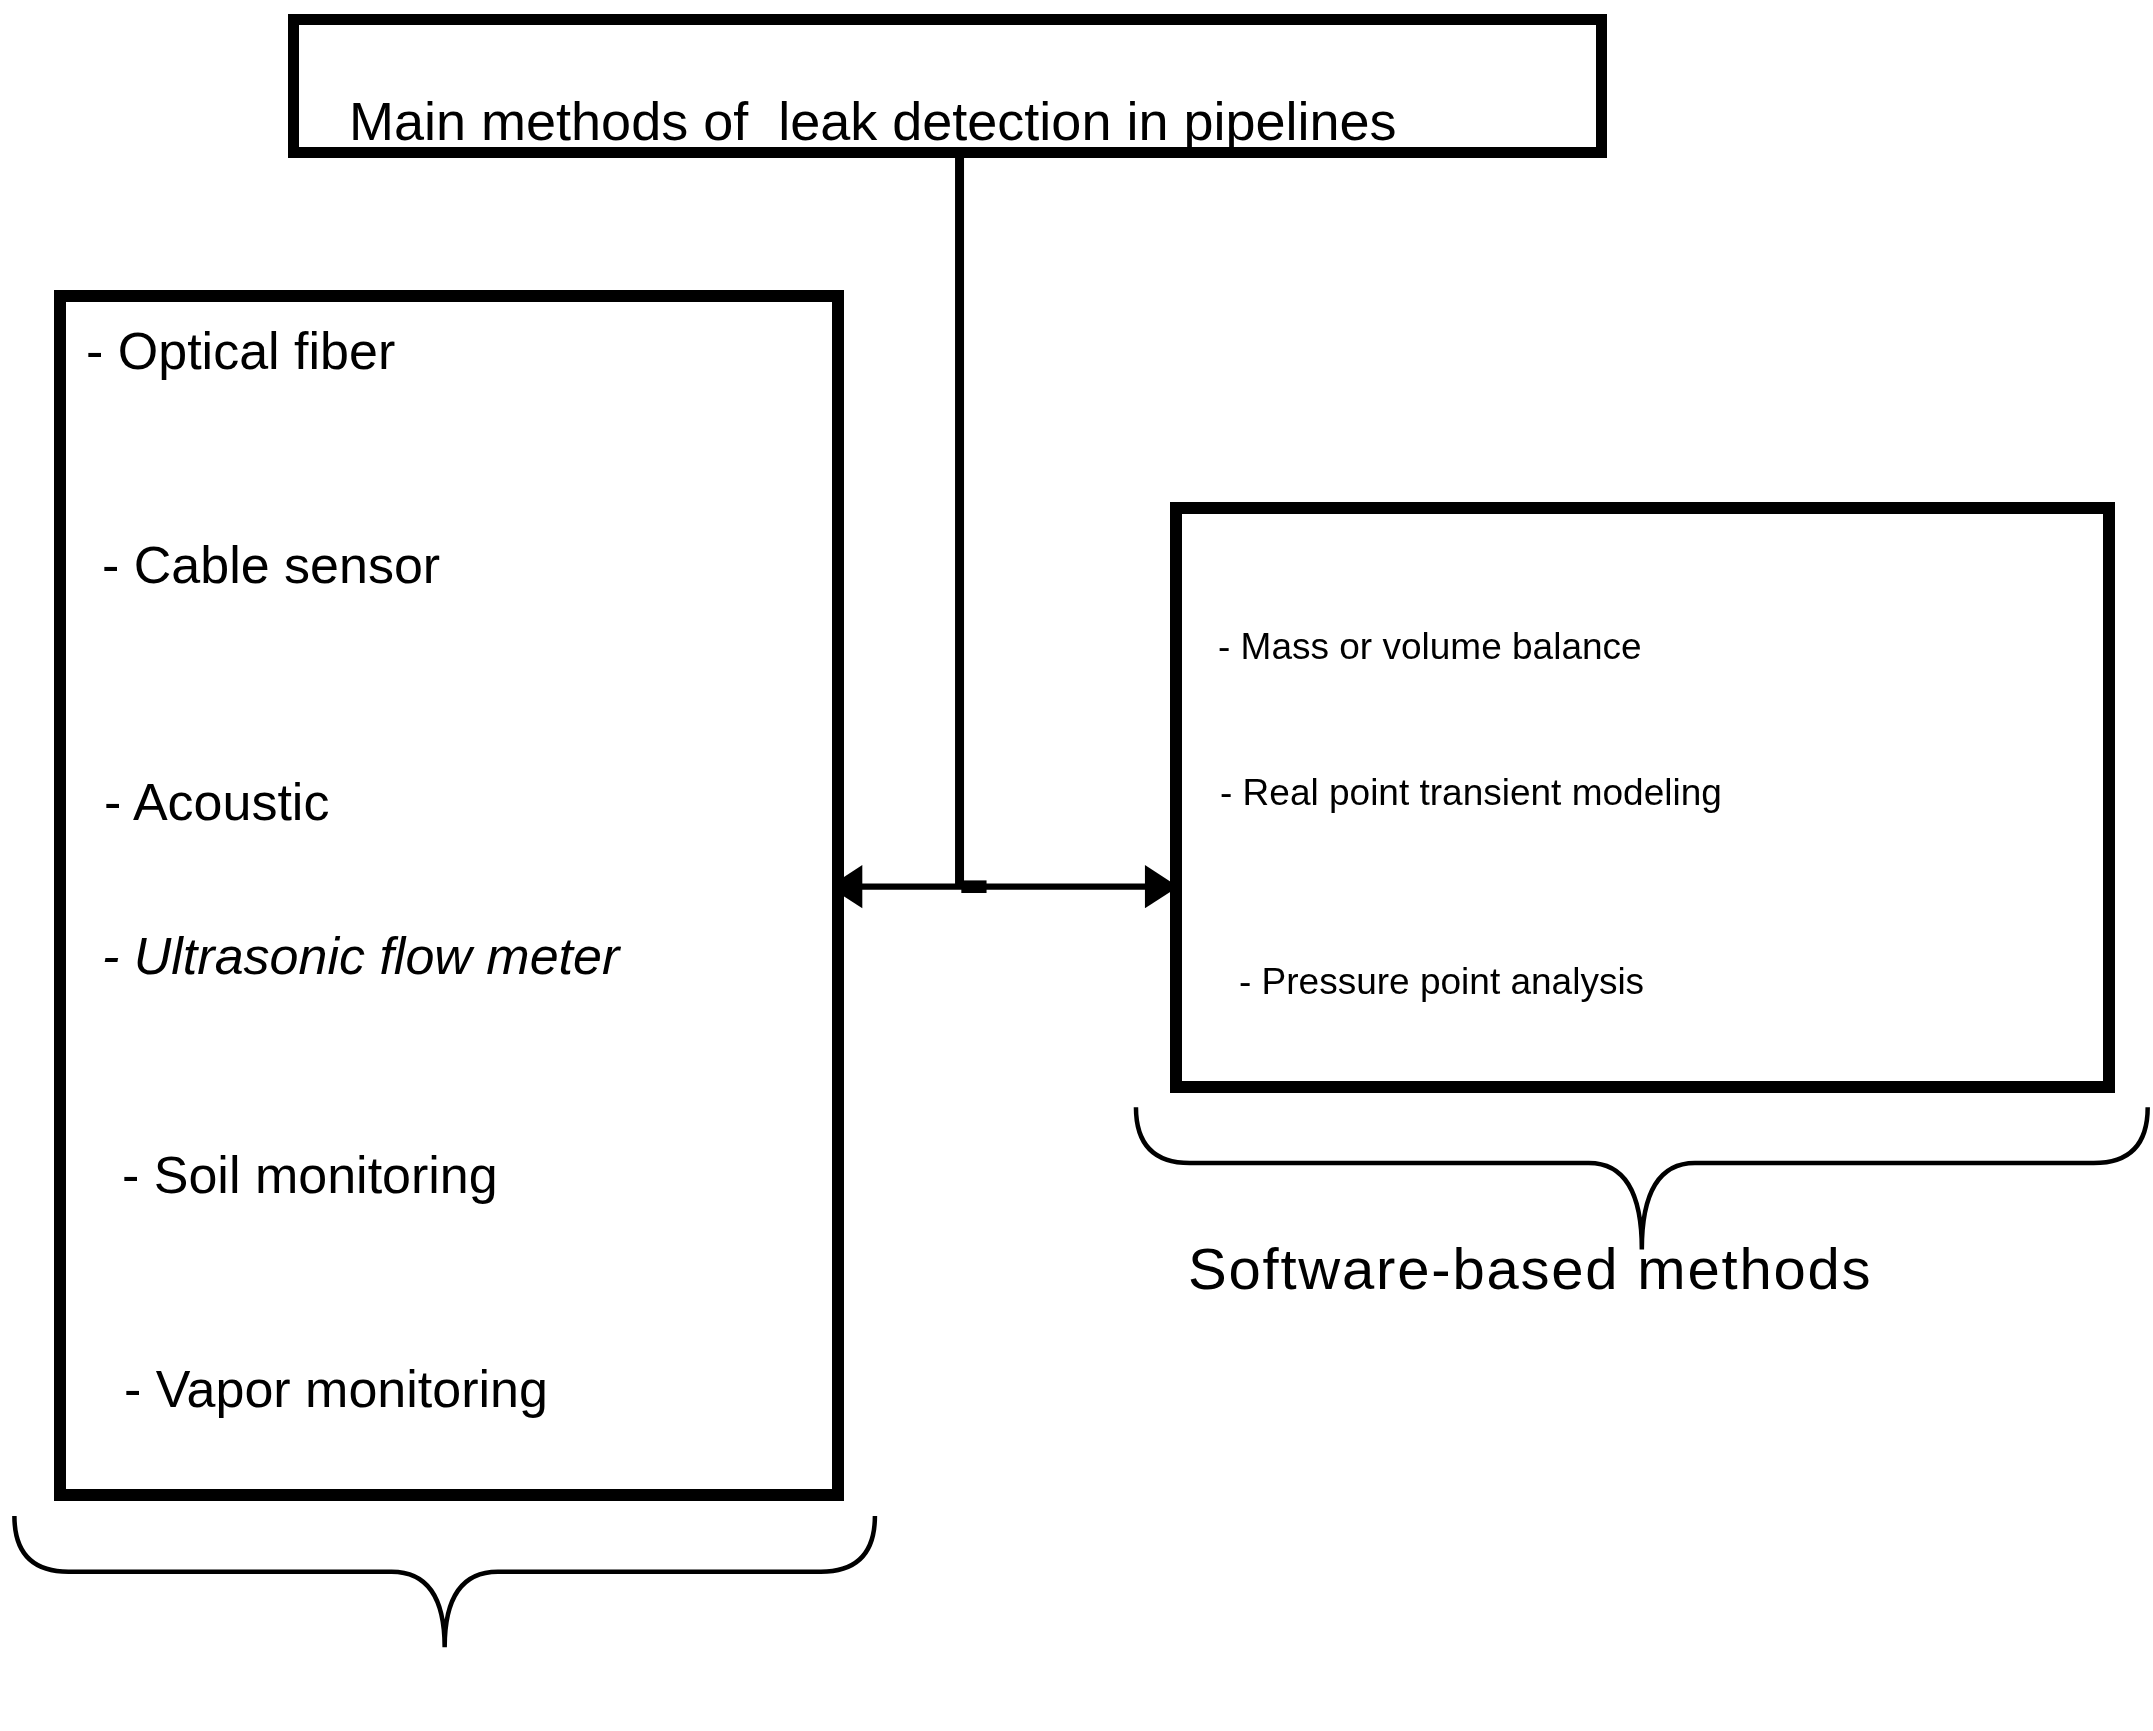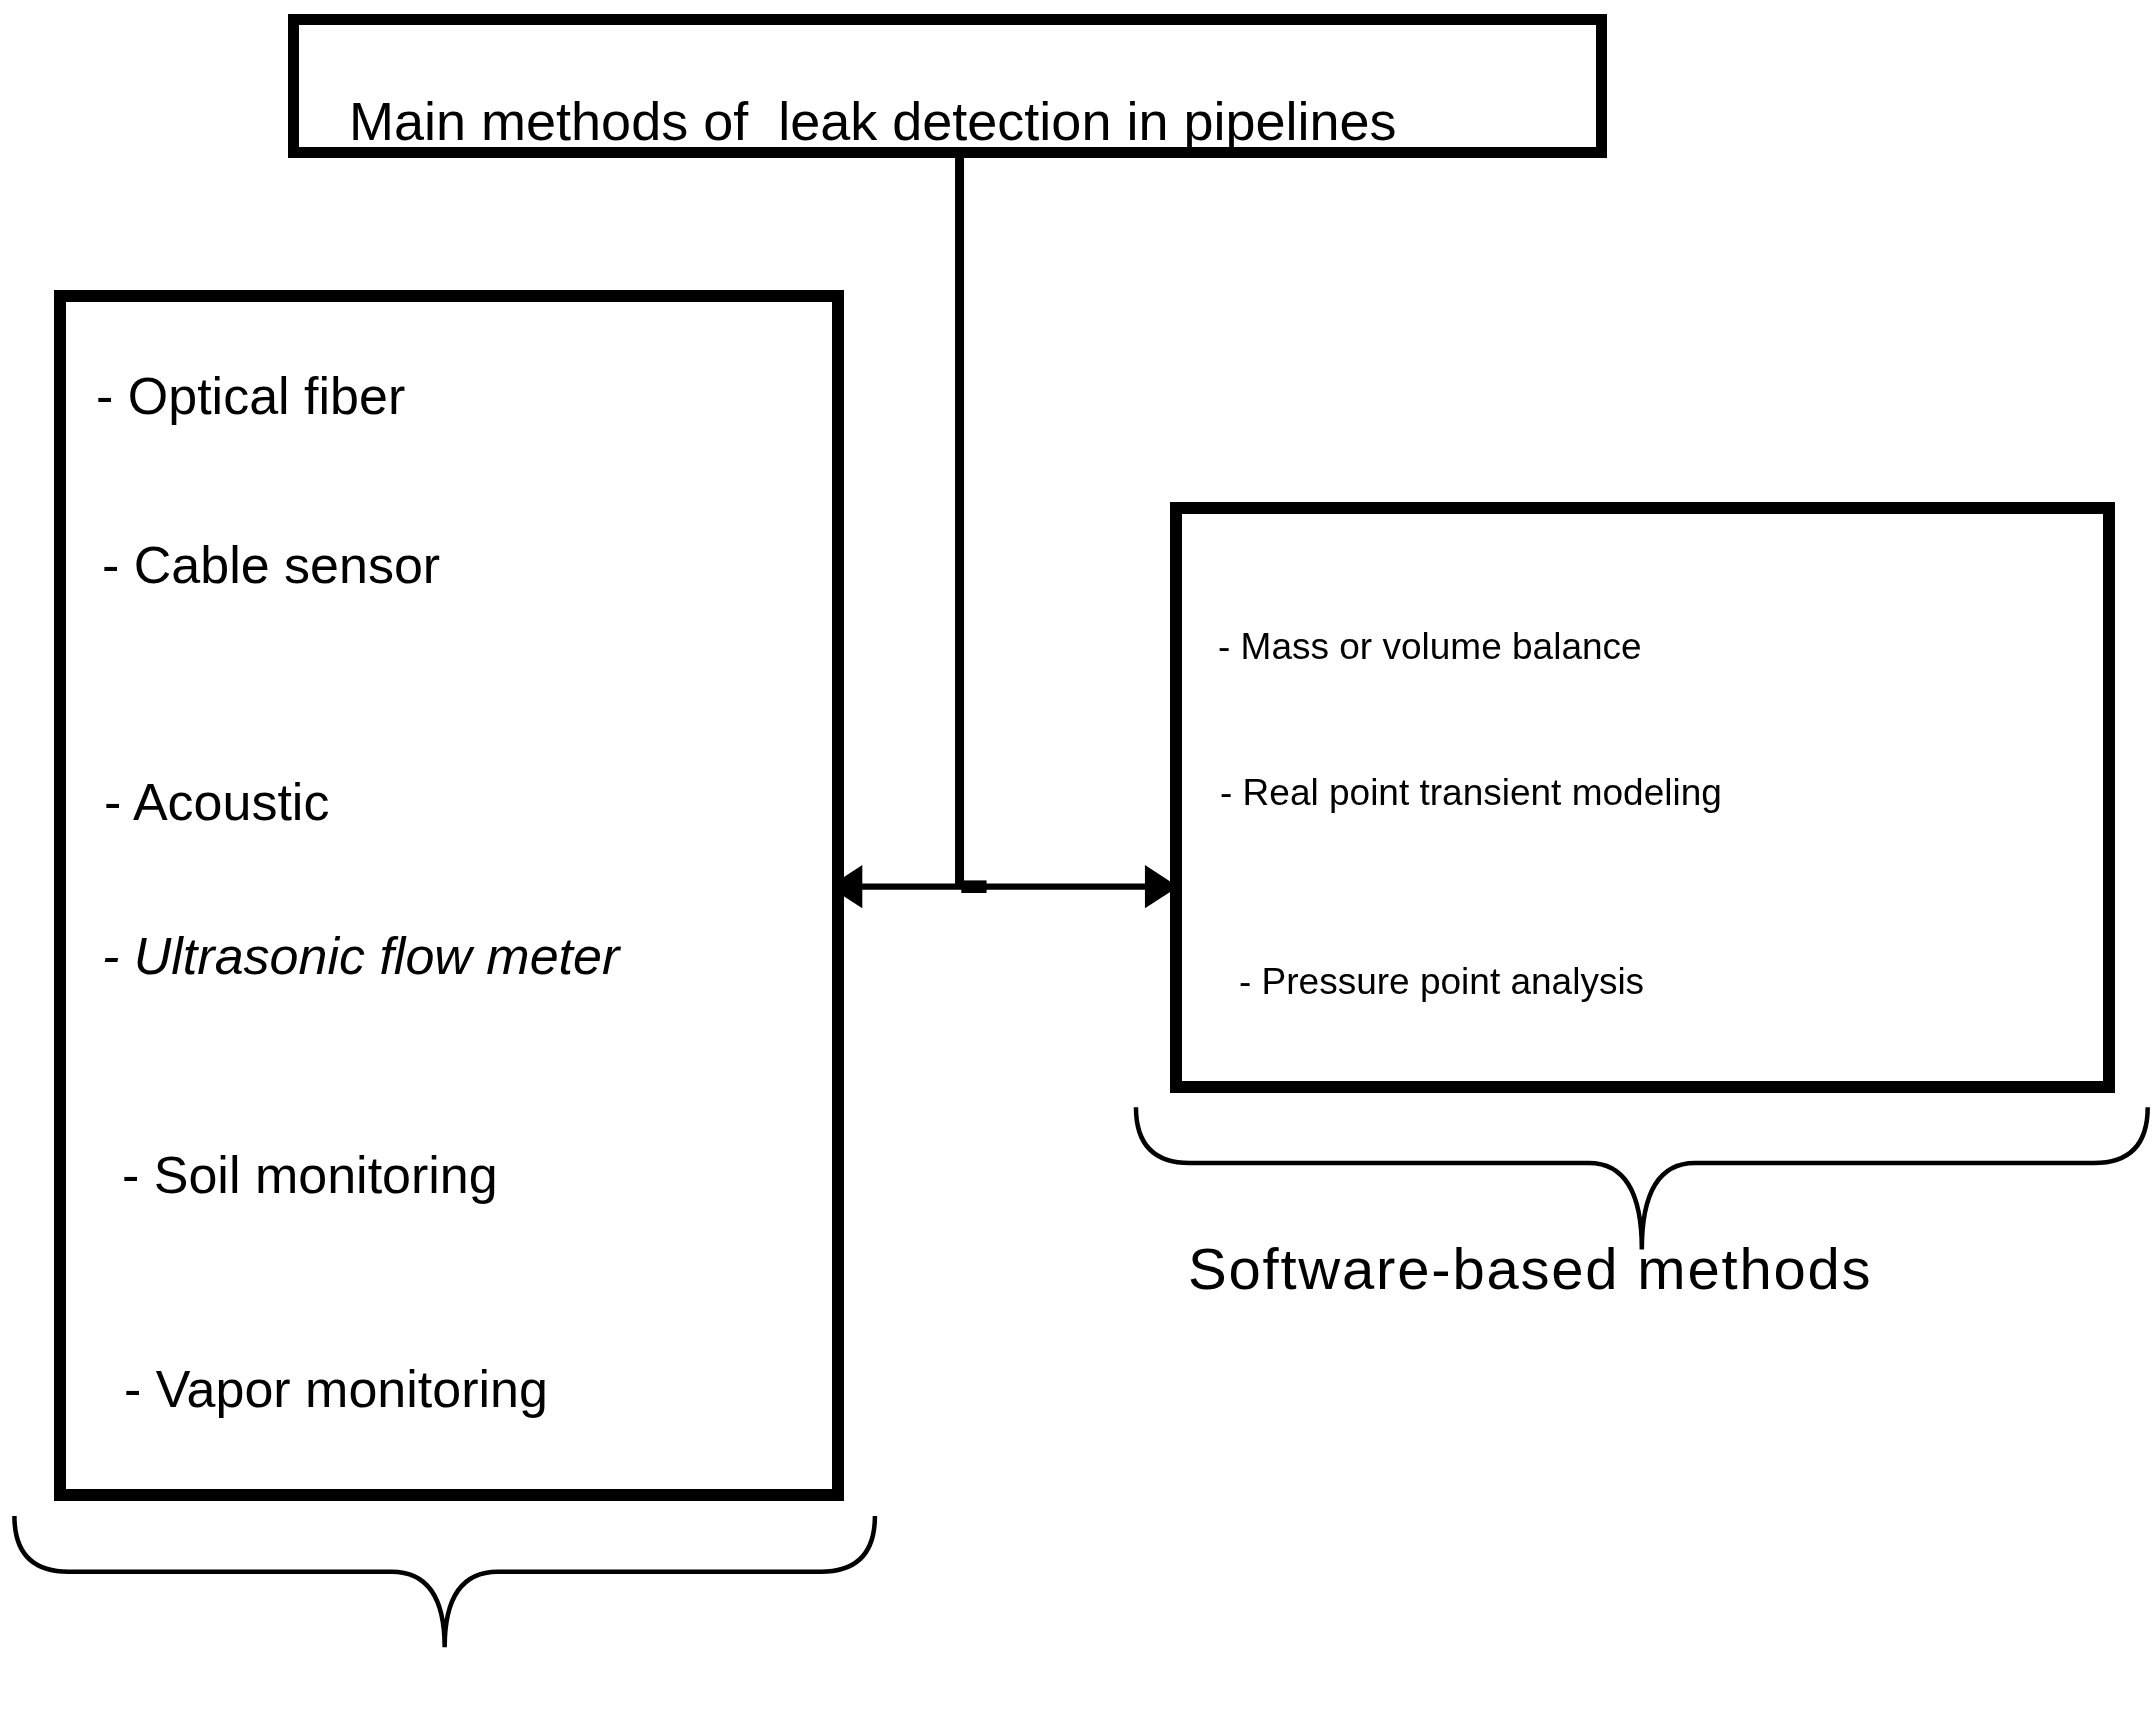--- a/index.html
+++ b/index.html
@@ -53,21 +53,21 @@
     border-width: 12.6px;
   }
   .method-item {
     position: absolute;
     font-size: 52px;
     line-height: 1;
     white-space: pre;
   }
   .sw .method-item { font-size: 37px; }
   
-  .hw-i0 { left: 96px;  top: 325px; margin-top: 45px; }
+  .hw-i0 { left: 86px;  top: 325px; }
   .hw-i1 { left: 74px;  top: 539px; margin-left: 28px; }
   .hw-i2 { left: 104px; top: 756px; margin-top: 20px; }
   .hw-i3 { left: 102px; top: 930px; font-style: italic; }
   .hw-i4 { left: 122px; top: 1149px; }
   .hw-i5 { left: 124px; top: 1363px; }
   
   .sw-i0 { left: 1218px; top: 628px; }
   .sw-i1 { left: 1220px; top: 774px; }
   .sw-i2 { left: 1239px; top: 963px; }
   .brace-label {

